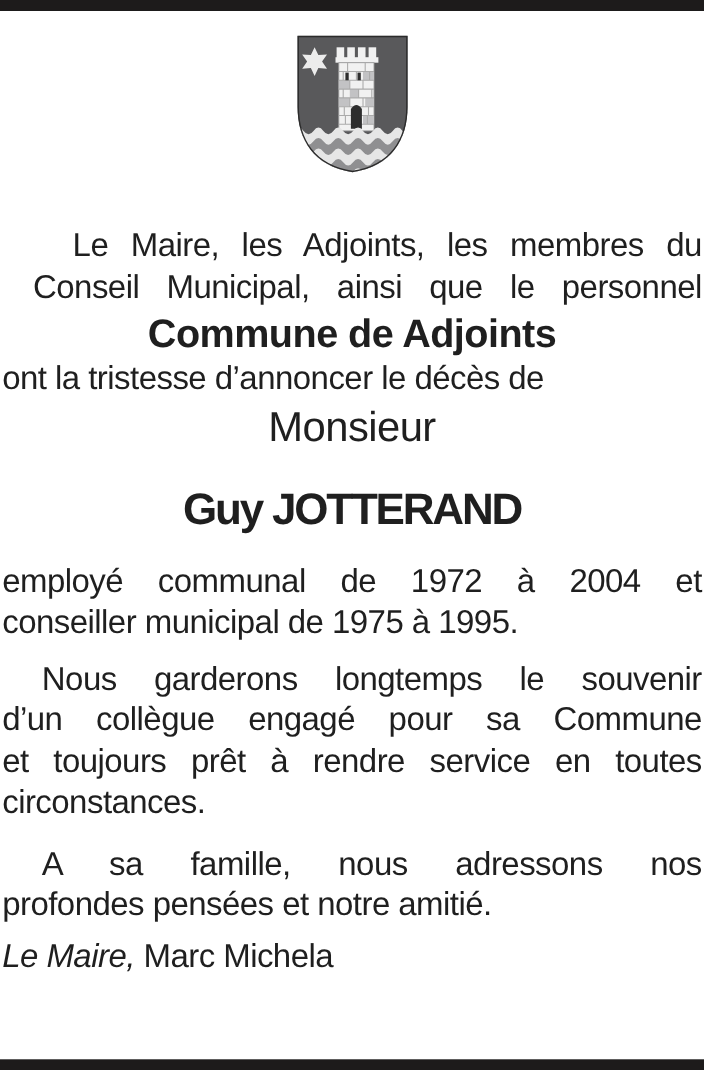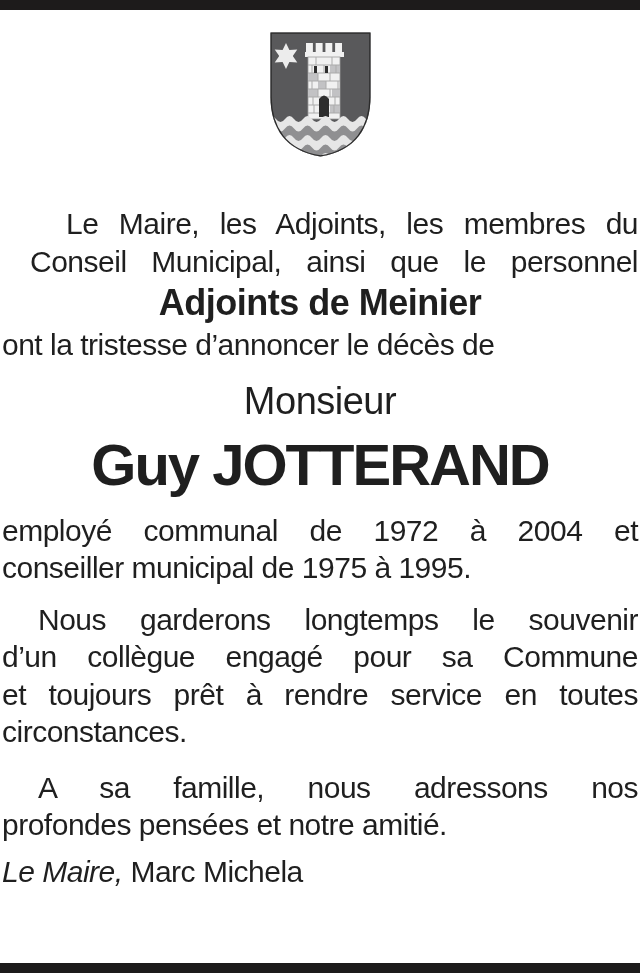--- a/index.html
+++ b/index.html
@@ -25,25 +25,25 @@
   }
   .l { display: block; }
   .j { text-align: justify; text-align-last: justify; text-justify: inter-word; }
   .ind { text-indent: 36px; }
 
   .p-intro { margin-top: 45px; margin-left: 28px; }
   .commune {
     text-align: center; font-weight: bold;
     font-size: 36px; line-height: 46px; letter-spacing: -0.5px;
   }
-  .civility { text-align: center; font-size: 38px; line-height: 50px; margin-top: 12px; }
+  .civility { text-align: center; font-size: 38px; line-height: 50px; }
   .deceased-name {
     text-align: center; font-weight: bold;
-    font-size: 58px; line-height: 66px; letter-spacing: -2px;
-    margin-top: 6px;
+    font-size: 40px; line-height: 66px; letter-spacing: -2px;
+    margin-top: 16px;
   }
   .p-service { margin-top: 14px; }
   .p-memory { margin-top: 14px; }
   .p-family { margin-top: 18px; }
   .signature { margin-top: 8px; line-height: 40px; padding-right: 2px; }
   .signature .role { font-style: italic; }
 </style>
 </head>
 <body>
 
@@ -102,21 +102,21 @@
     </svg>
   </div>
 
   <div class="content" style="color: rgb(31, 31, 31);">
 
     <div class="p-intro">
       <span class="l j ind">Le Maire, les Adjoints, les membres du</span>
       <span class="l j">Conseil Municipal, ainsi que le personnel</span>
     </div>
 
-    <div class="commune">Adjoints de Meinier</div>
+    <div class="commune">Commune de Adjoints</div>
 
     <div class="l">ont la tristesse d’annoncer le décès de</div>
 
     <div class="civility">Monsieur</div>
 
     <div class="deceased-name">Guy JOTTERAND</div>
 
     <div class="p-service">
       <span class="l j">employé communal de 1972 à 2004 et</span>
       <span class="l">conseiller municipal de 1975 à 1995.</span>

